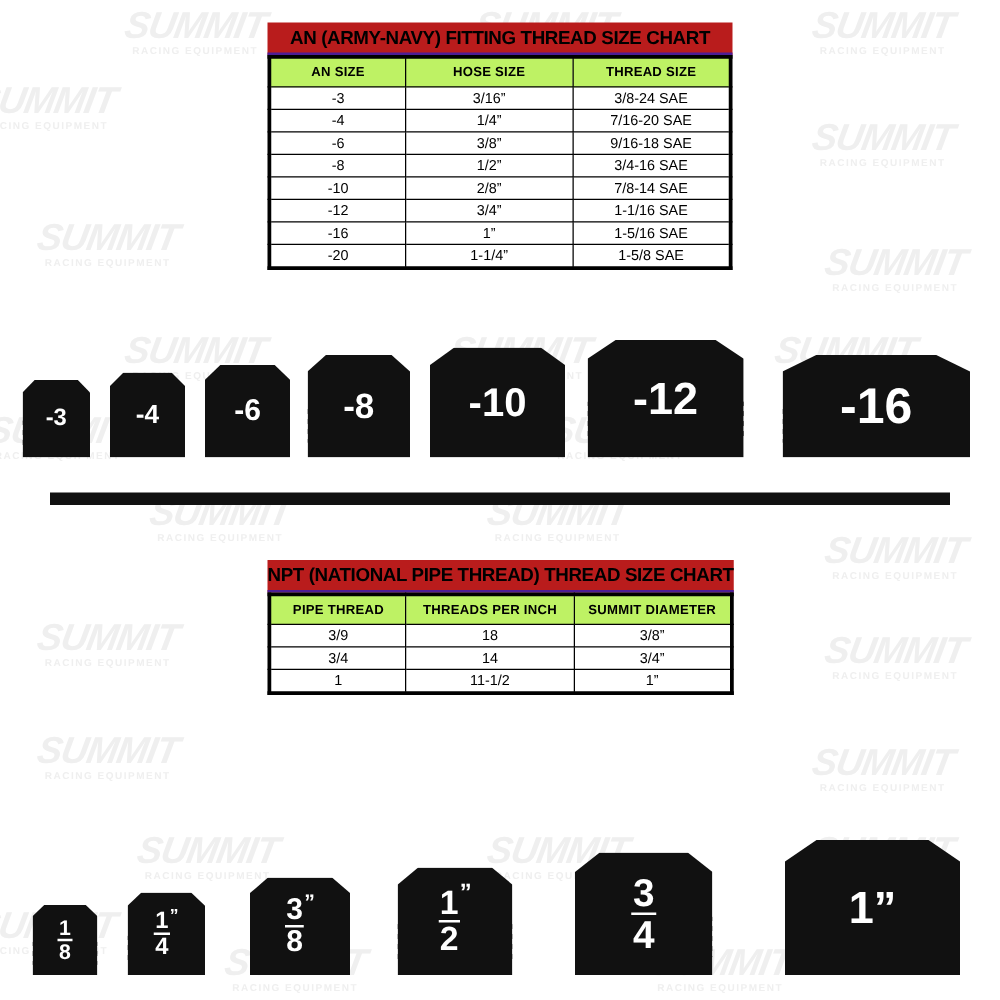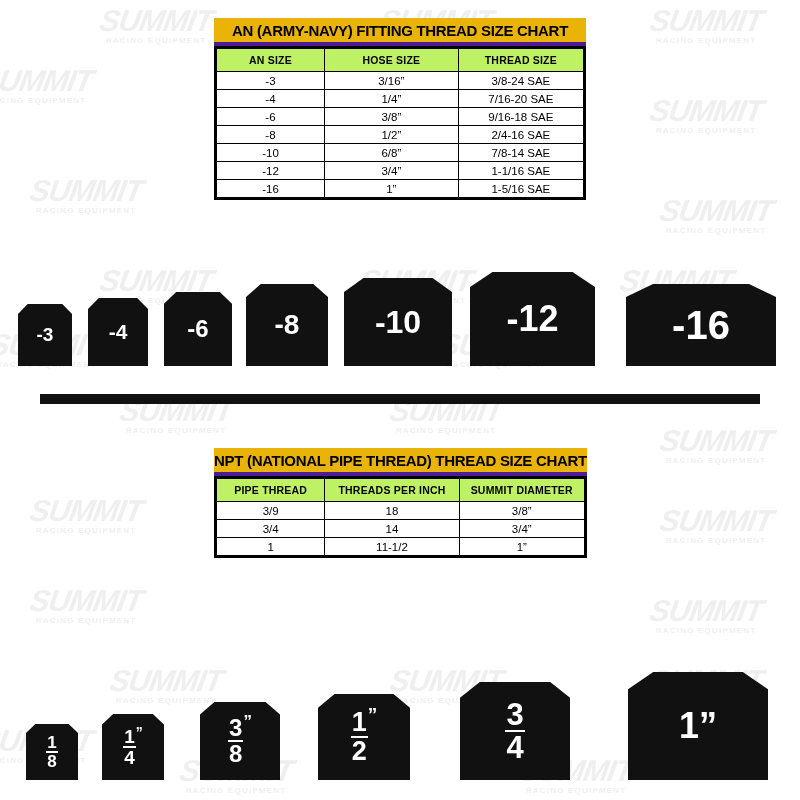--- a/index.html
+++ b/index.html
@@ -53,27 +53,27 @@
   
   .chart {
     position: absolute;
     border: 3px solid #000;
     background: #fff;
     border-collapse: collapse;
   }
   table.chart { border-spacing: 0; }
   table.chart caption {
     caption-side: top;
-    background: #eab308;
+    background: #b91c1c;
     color: #000;
     font-weight: bold;
     font-size: 15px;
     letter-spacing: -0.3px;
     padding: 4px 0 3px 0;
-    border-bottom: 4px solid #4c1d95;
+    border-bottom: 2px solid #4c1d95;
     white-space: nowrap;
   }
   table.chart th {
     background: #bef264;
     font-size: 10.5px;
     font-weight: bold;
     letter-spacing: 0.2px;
     padding: 5px 2px;
     border: 1px solid #000;
     border-top: 2px solid #000;
@@ -276,36 +276,41 @@
           <td>7/16-20 SAE</td>
         </tr>
         <tr>
           <td>-6</td>
           <td>3/8”</td>
           <td>9/16-18 SAE</td>
         </tr>
         <tr>
           <td>-8</td>
           <td>1/2”</td>
-          <td>2/4-16 SAE</td>
+          <td>3/4-16 SAE</td>
         </tr>
         <tr>
           <td>-10</td>
-          <td>6/8”</td>
+          <td>2/8”</td>
           <td>7/8-14 SAE</td>
         </tr>
         <tr>
           <td>-12</td>
           <td>3/4”</td>
           <td>1-1/16 SAE</td>
         </tr>
         <tr>
           <td>-16</td>
           <td>1”</td>
           <td>1-5/16 SAE</td>
+        </tr>
+        <tr>
+          <td>-20</td>
+          <td>1-1/4”</td>
+          <td>1-5/8 SAE</td>
         </tr>
       </tbody>
     </table>
 
     <div>
 
       <div class="fitting fit-shape" style="left:18px; top:304px; width:54px; height:62px; font-size:19px;">
         <span class="teeth left"></span>
         <span class="teeth right"></span>
         <span>-3</span>

